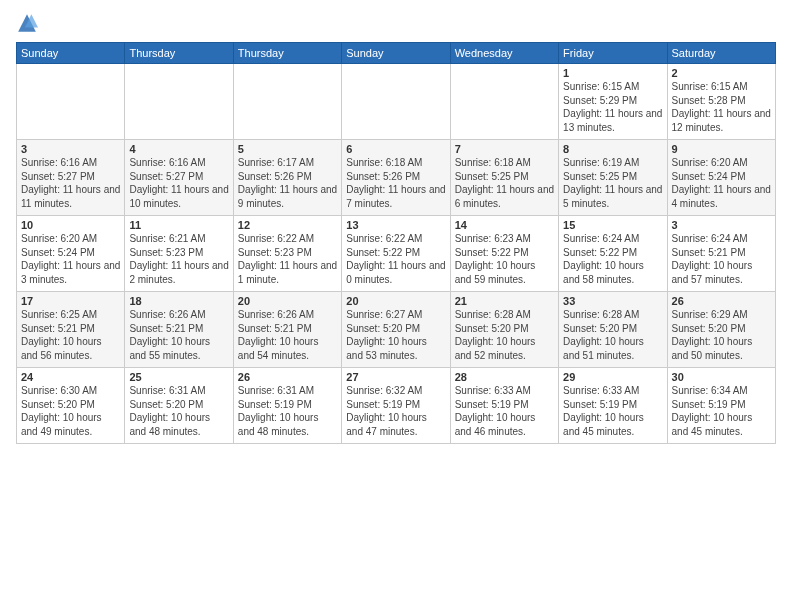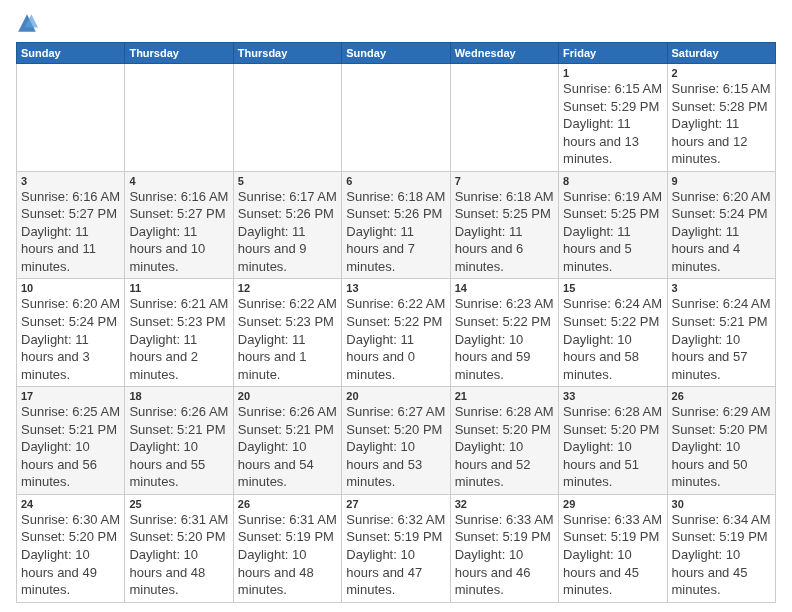--- a/index.html
+++ b/index.html
@@ -60,21 +60,21 @@
     }
     table {
       width: 100%;
       border-collapse: collapse;
       table-layout: fixed;
     }
     thead th {
       background: #2a6db5;
       color: #fff;
       font-size: 11px;
-      font-weight: bold;
+      font-weight: normal;
       padding: 4px 4px;
       text-align: left;
       border: 1px solid #1a5a9a;
     }
     tbody td {
       border: 1px solid #ccc;
       vertical-align: top;
       padding: 3px 4px;
       font-size: 8.5px;
       color: #333;
@@ -85,21 +85,21 @@
       background: #f5f5f5;
     }
     .day-num {
       font-size: 11px;
       font-weight: bold;
       color: #333;
       display: block;
       margin-bottom: 1px;
     }
     .day-info {
-      font-size: 13px;
+      font-size: 10px;
       color: #444;
       line-height: 1.35;
     }
     td.empty {
       background: #fff;
     }
   </style>
 </head>
 <body>
 
@@ -251,21 +251,21 @@
           </td>
           <td>
             <span class="day-num">26</span>
             <div class="day-info">Sunrise: 6:31 AM<br>Sunset: 5:19 PM<br>Daylight: 10 hours and 48 minutes.</div>
           </td>
           <td>
             <span class="day-num">27</span>
             <div class="day-info">Sunrise: 6:32 AM<br>Sunset: 5:19 PM<br>Daylight: 10 hours and 47 minutes.</div>
           </td>
           <td>
-            <span class="day-num">32</span>
+            <span class="day-num">28</span>
             <div class="day-info">Sunrise: 6:33 AM<br>Sunset: 5:19 PM<br>Daylight: 10 hours and 46 minutes.</div>
           </td>
           <td>
             <span class="day-num">29</span>
             <div class="day-info">Sunrise: 6:33 AM<br>Sunset: 5:19 PM<br>Daylight: 10 hours and 45 minutes.</div>
           </td>
           <td>
             <span class="day-num">30</span>
             <div class="day-info">Sunrise: 6:34 AM<br>Sunset: 5:19 PM<br>Daylight: 10 hours and 45 minutes.</div>
           </td>

